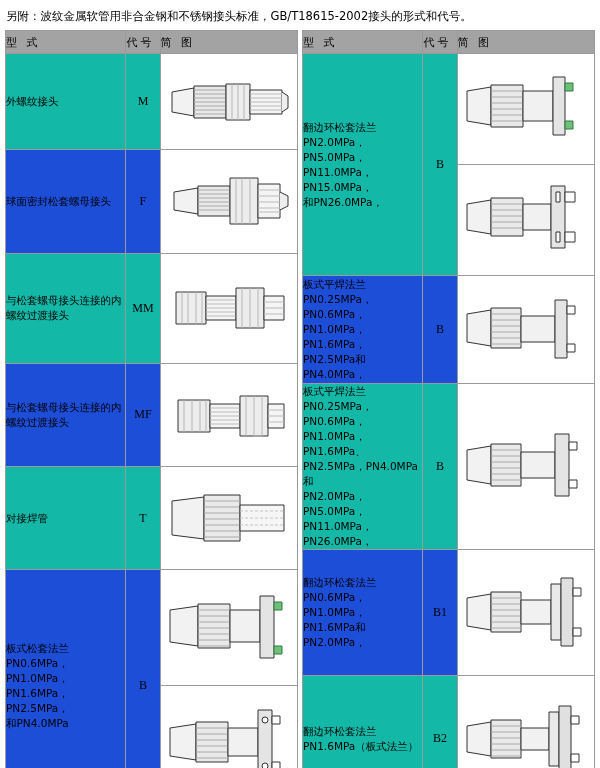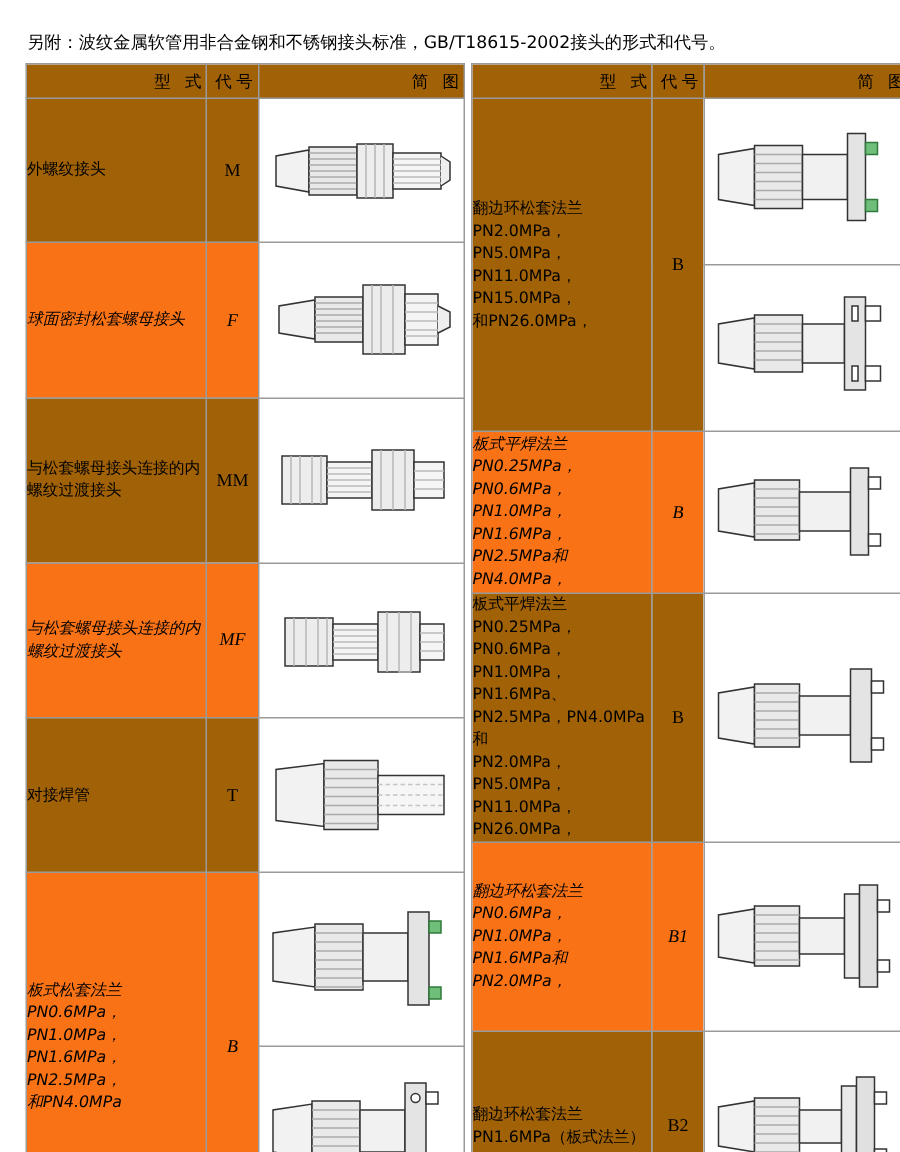--- a/index.html
+++ b/index.html
@@ -12,21 +12,21 @@
     height: 768px;
     font-family: "DejaVu Sans", "Liberation Sans", sans-serif;
     color: #000;
     overflow: hidden;
   }
   .page {
     width: 600px;
     height: 768px;
     position: relative;
     box-sizing: border-box;
-    padding: 12px;
+    padding: 0;
   }
   .caption {
     font-size: 11.5px;
     line-height: 16px;
     padding: 8px 6px 6px 6px;
     color: #000;
     white-space: nowrap;
   }
   .tables {
     display: flex;
@@ -41,26 +41,26 @@
     font-size: 10px;
   }
   table.spec.left { width: 293px; }
   table.spec.right { width: 293px; margin-left: 4px; }
   table.spec th, table.spec td {
     border: 1px solid #9a9a9a;
     padding: 0;
     vertical-align: middle;
   }
   table.spec thead th {
-    background: #a16207;
+    background: #a3a3a3;
     height: 22px;
     font-weight: normal;
     font-size: 11px;
     letter-spacing: 3px;
-    text-align: right;
+    text-align: left;
     color: #000;
   }
   .c-name { width: 120px; }
   .c-code { width: 34px; }
   .c-fig  { width: 137px; }
   td.name {
     font-size: 10.5px;
     line-height: 15px;
     padding: 4px 5px;
     text-align: left;
@@ -70,22 +70,22 @@
   td.code {
     text-align: center;
     font-size: 12px;
     font-family: "Liberation Serif", "DejaVu Serif", serif;
   }
   td.fig {
     text-align: center;
     background: #fff;
     padding: 2px 0;
   }
-  tr.hl td.name, tr.hl td.code { background: #f97316; font-style: italic; }
-  tr.wh td.name, tr.wh td.code { background: #a16207; }
+  tr.hl td.name, tr.hl td.code { background: #1d4ed8; }
+  tr.wh td.name, tr.wh td.code { background: #14b8a6; }
   svg { display: block; margin: 0 auto; }
 </style>
 </head>
 <body>
 
 <div class="page">
 
   <div class="caption">另附：波纹金属软管用非合金钢和不锈钢接头标准，GB/T18615-2002接头的形式和代号。</div>
 
   <div class="tables">

